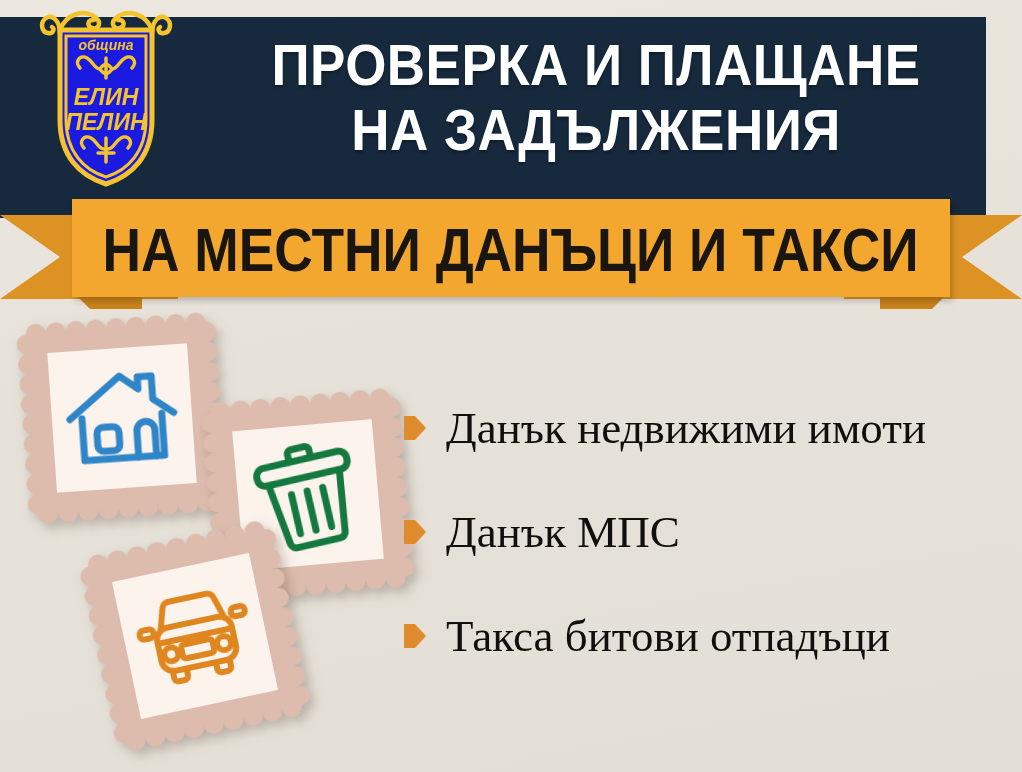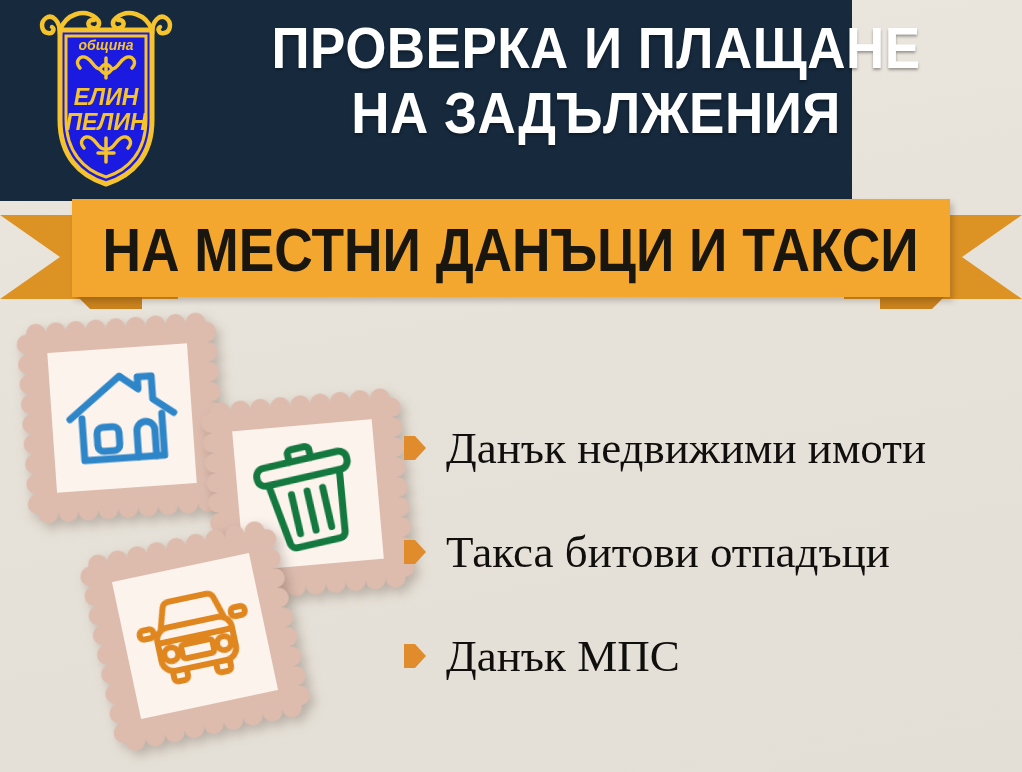--- a/index.html
+++ b/index.html
@@ -13,21 +13,21 @@
   }
   #poster{
     position:absolute;inset:0;
     width:1022px;height:772px;
     background:linear-gradient(170deg,#ece7df 0%,#e7e2d9 45%,#e4dfd6 100%);
     overflow:hidden;
   }
 
   
   .header{
-    position:absolute;left:0;top:0;width:852px;height:201px;
+    position:absolute;left:0;top:17px;width:986px;height:201px;
     background:#16293d;
     overflow:visible;
     z-index:4;
     text-decoration:underline;
   }
   .header-title{
     position:absolute;left:186px;top:16px;width:820px;
     text-align:center;
     color:#ffffff;
     font-family:"Liberation Sans", sans-serif;
@@ -99,21 +99,21 @@
   .stamp-icon{
     position:absolute;left:28px;top:28px;width:144px;height:144px;
     display:flex;align-items:center;justify-content:center;
   }
   #stamp-house{left:22px;top:318px;transform:rotate(-4deg);}
   #stamp-trash{left:208px;top:395px;transform:rotate(-5deg);}
   #stamp-car{left:95px;top:536px;transform:rotate(-12deg);}
 
   
   .list{
-    position:absolute;left:404px;top:420px;width:600px;z-index:3;
+    position:absolute;left:404px;top:400px;width:600px;z-index:3;
   }
   .list-item{
     display:flex;align-items:center;
     height:56px;margin-bottom:48px;
   }
   .bullet{
     flex:0 0 auto;width:22px;height:24px;margin-right:20px;
     background:#e08b2c;
     clip-path:polygon(0 0,11px 0,22px 12px,11px 24px,0 24px);
   }
@@ -360,23 +360,23 @@
 
   <div class="list">
 
     <div class="list-item">
       <span class="bullet"></span>
       <span class="list-label">Данък недвижими имоти</span>
     </div>
 
     <div class="list-item">
       <span class="bullet"></span>
-      <span class="list-label">Такса битови отпадъци</span>
+      <span class="list-label">Данък МПС</span>
     </div>
 
     <div class="list-item">
       <span class="bullet"></span>
-      <span class="list-label">Данък МПС</span>
+      <span class="list-label">Такса битови отпадъци</span>
     </div>
 
   </div>
 
 </div>
 
 </body></html>

